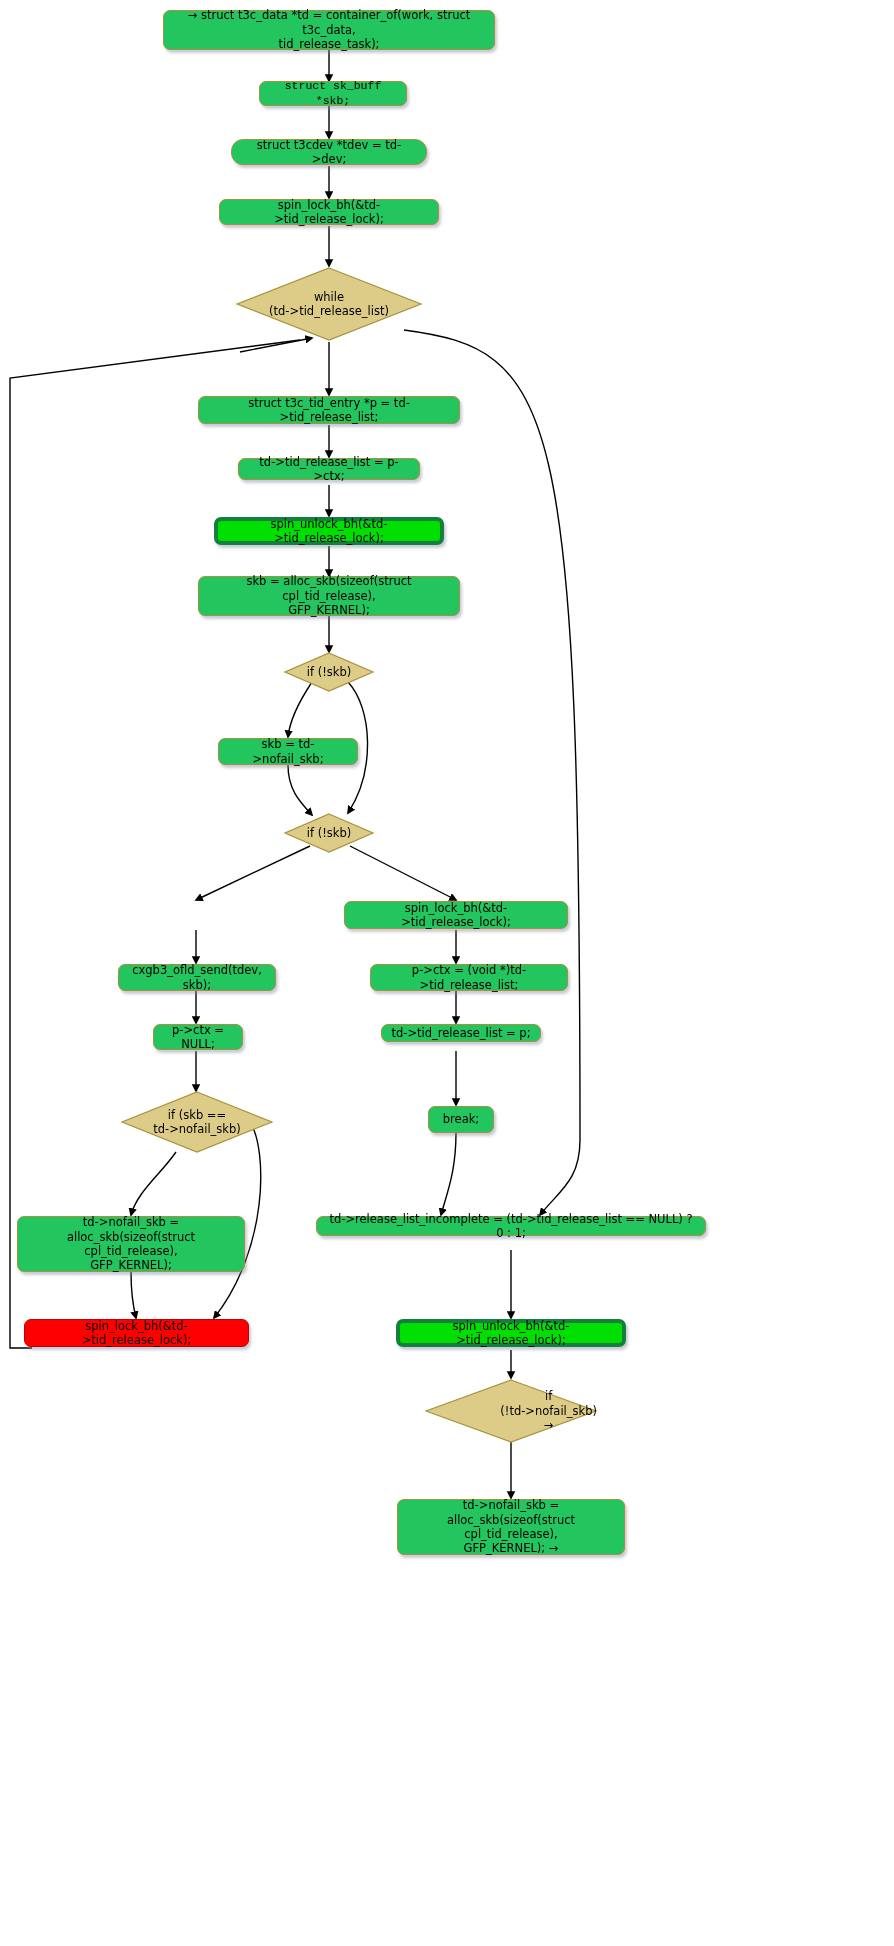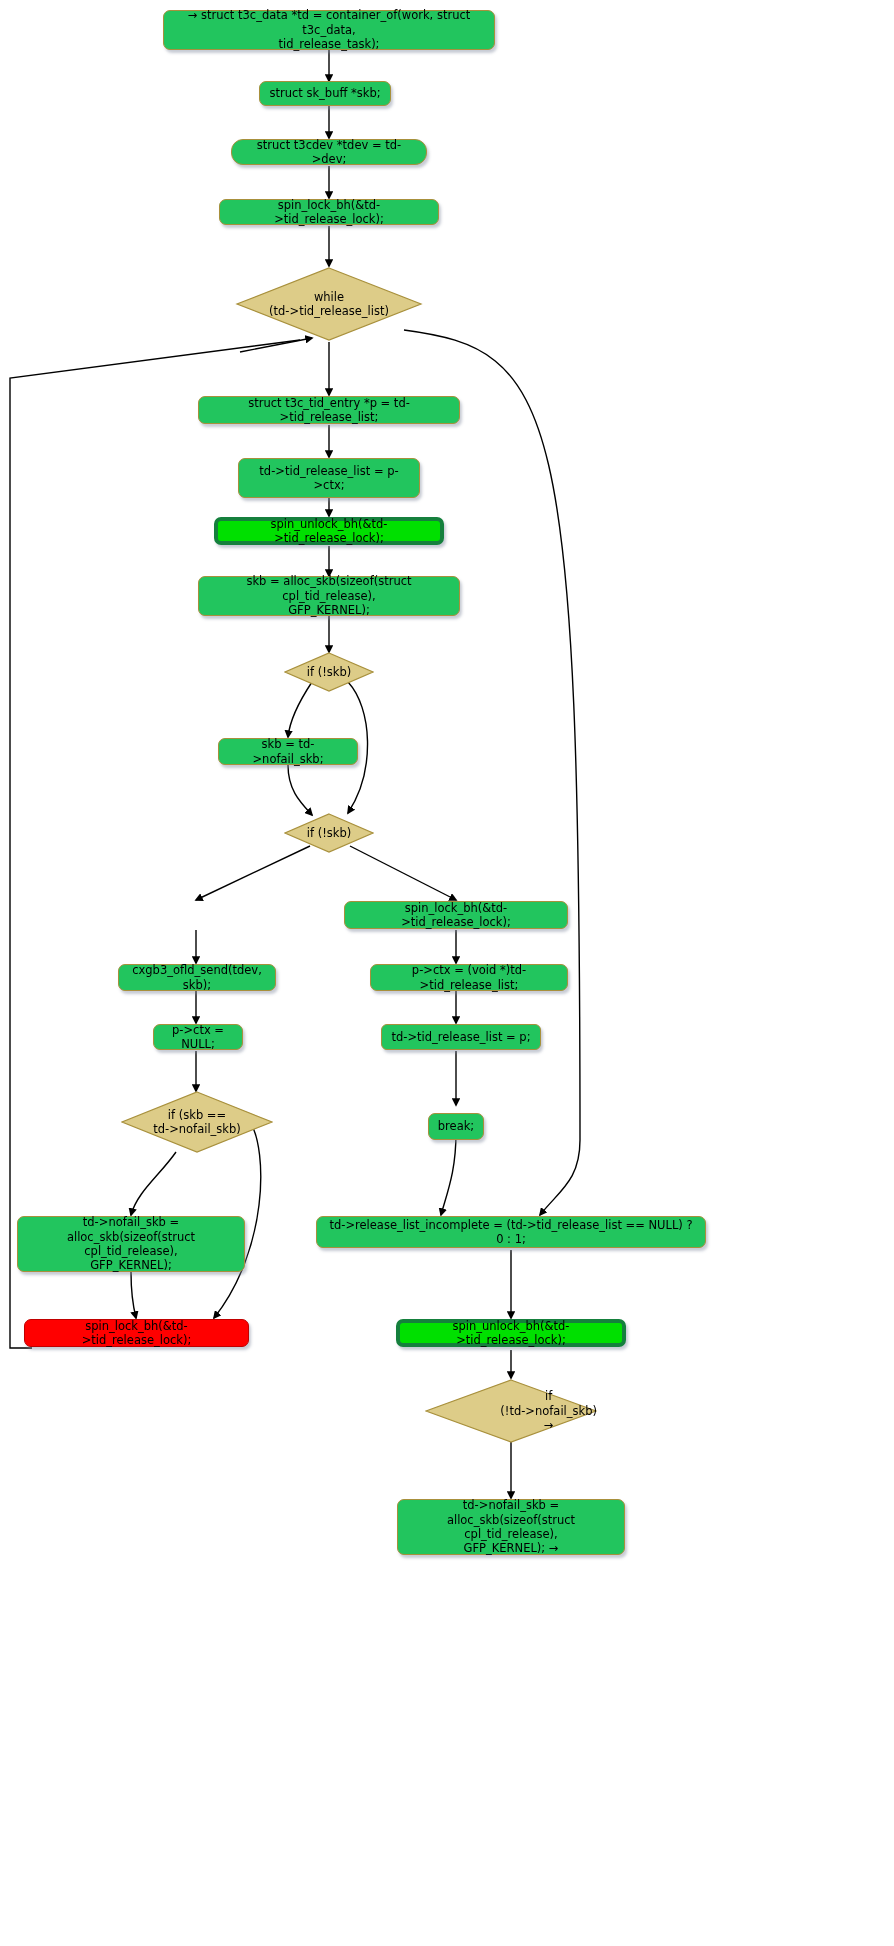--- a/index.html
+++ b/index.html
@@ -150,37 +150,37 @@
       <path d="M 32 1348 L 10 1348 L 10 378 L 300 340"></path>
     </g>
     <g stroke="#000" stroke-width="1.4" fill="none" marker-end="url(#arrow)">
       <path d="M 240 352 L 312 338"></path>
     </g>
   </svg>
 
   <div class="node activity" style="left:163px; top:10px; width:332px; height:40px;">→ struct t3c_data *td = container_of(work, struct t3c_data,
 tid_release_task);</div>
 
-  <div class="node activity" style="left:259px; top:81px; width:132px; height:25px;">struct sk_buff *skb;</div>
+  <div class="node activity" style="left:259px; top:81px; width:148px; height:25px;font-family:Liberation Mono, monospace;">struct sk_buff *skb;</div>
 
   <div class="node activity" style="left:231px; top:139px; width:196px; height:26px;border-radius:12px;">struct t3cdev *tdev = td-&gt;dev;</div>
 
   <div class="node activity" style="left:219px; top:199px; width:220px; height:26px;">spin_lock_bh(&amp;td-&gt;tid_release_lock);</div>
 
   <div class="diamond-wrap" style="left:235px; top:266px; width:188px; height:76px;">
     <svg class="diamond-shape" viewBox="0 0 188 76" preserveAspectRatio="none">
       <polygon points="94,2 186,38 94,74 2,38" fill="#DDCC88" stroke="#A8903C" stroke-width="1.2"></polygon>
     </svg>
     <div class="diamond-label">while
 (td-&gt;tid_release_list)</div>
   </div>
 
   <div class="node activity" style="left:198px; top:396px; width:262px; height:28px;">struct t3c_tid_entry *p = td-&gt;tid_release_list;</div>
 
-  <div class="node activity" style="left:238px; top:458px; width:182px; height:40px;">td-&gt;tid_release_list = p-&gt;ctx;</div>
+  <div class="node activity" style="left:238px; top:458px; width:182px; height:22px;">td-&gt;tid_release_list = p-&gt;ctx;</div>
 
   <div class="node activity green" style="left:214px; top:517px; width:230px; height:28px;">spin_unlock_bh(&amp;td-&gt;tid_release_lock);</div>
 
   <div class="node activity" style="left:198px; top:576px; width:262px; height:40px;">skb = alloc_skb(sizeof(struct cpl_tid_release),
 GFP_KERNEL);</div>
 
   <div class="diamond-wrap" style="left:284px; top:652px; width:90px; height:40px;">
     <svg class="diamond-shape" viewBox="0 0 90 40" preserveAspectRatio="none">
       <polygon points="45,1 89,20 45,39 1,20" fill="#DDCC88" stroke="#A8903C" stroke-width="1.2"></polygon>
     </svg>
@@ -198,37 +198,37 @@
 
 
   <div class="node activity" style="left:344px; top:901px; width:224px; height:28px;">spin_lock_bh(&amp;td-&gt;tid_release_lock);</div>
 
   <div class="node activity" style="left:118px; top:964px; width:158px; height:27px;">cxgb3_ofld_send(tdev, skb);</div>
 
   <div class="node activity" style="left:370px; top:964px; width:198px; height:27px;">p-&gt;ctx = (void *)td-&gt;tid_release_list;</div>
 
   <div class="node activity" style="left:153px; top:1024px; width:90px; height:26px;">p-&gt;ctx = NULL;</div>
 
-  <div class="node activity" style="left:381px; top:1024px; width:160px; height:26px;border-radius:6px;">td-&gt;tid_release_list = p;</div>
+  <div class="node activity" style="left:381px; top:1024px; width:160px; height:18px;">td-&gt;tid_release_list = p;</div>
 
   <div class="diamond-wrap" style="left:121px; top:1091px; width:152px; height:62px;">
     <svg class="diamond-shape" viewBox="0 0 152 62" preserveAspectRatio="none">
       <polygon points="76,1 151,31 76,61 1,31" fill="#DDCC88" stroke="#A8903C" stroke-width="1.2"></polygon>
     </svg>
     <div class="diamond-label">if (skb ==
 td-&gt;nofail_skb)</div>
   </div>
 
-  <div class="node activity" style="left:428px; top:1106px; width:56px; height:27px;margin-top:7px;">break;</div>
+  <div class="node activity" style="left:428px; top:1106px; width:66px; height:27px;">break;</div>
 
   <div class="node activity" style="left:17px; top:1216px; width:228px; height:56px;">td-&gt;nofail_skb =
 alloc_skb(sizeof(struct cpl_tid_release),
 GFP_KERNEL);</div>
 
-  <div class="node activity" style="left:316px; top:1216px; width:390px; height:32px;">td-&gt;release_list_incomplete = (td-&gt;tid_release_list == NULL) ? 0 : 1;</div>
+  <div class="node activity" style="left:316px; top:1216px; width:390px; height:20px;">td-&gt;release_list_incomplete = (td-&gt;tid_release_list == NULL) ? 0 : 1;</div>
 
   <div class="node activity red" style="left:24px; top:1319px; width:225px; height:28px;">spin_lock_bh(&amp;td-&gt;tid_release_lock);</div>
 
   <div class="node activity green" style="left:396px; top:1319px; width:230px; height:28px;">spin_unlock_bh(&amp;td-&gt;tid_release_lock);</div>
 
   <div class="diamond-wrap" style="left:425px; top:1379px; width:172px; height:64px;justify-content:flex-end;">
     <svg class="diamond-shape" viewBox="0 0 172 64" preserveAspectRatio="none">
       <polygon points="86,1 171,32 86,63 1,32" fill="#DDCC88" stroke="#A8903C" stroke-width="1.2"></polygon>
     </svg>
     <div class="diamond-label">if

